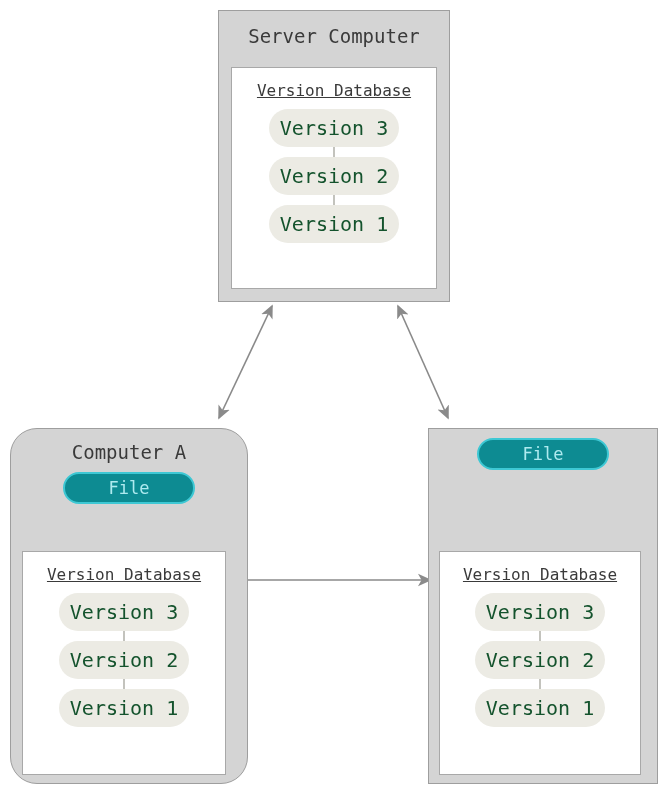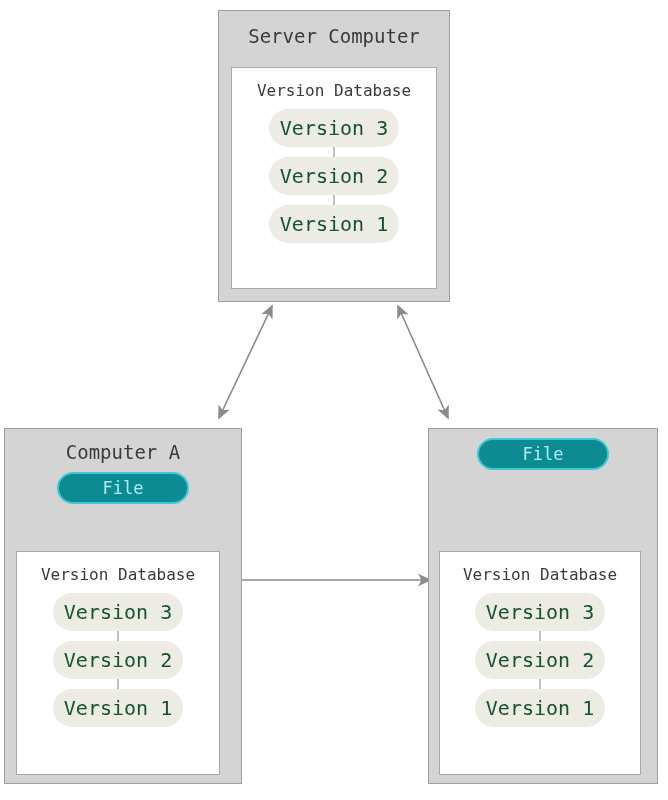--- a/index.html
+++ b/index.html
@@ -35,24 +35,25 @@
     border: 1px solid #9e9e9e;
     box-sizing: border-box;
   }
   #server-computer-box {
     left: 218px;
     top: 10px;
     width: 232px;
     height: 292px;
   }
   #computer-a-box {
-    left: 4px;
+    left: 10px;
     top: 428px;
     width: 238px;
     height: 356px;
+    border-radius: 27px;
   }
   #computer-b-box {
     left: 428px;
     top: 428px;
     width: 230px;
     height: 356px;
   }
   .machine-title {
     text-align: center;
     font-size: 19px;
@@ -106,20 +107,21 @@
     width: 202px;
     height: 224px;
   }
   .db-title {
     text-align: center;
     font-size: 16px;
     line-height: 19px;
     color: #3a3a3a;
     margin-top: 13px;
     white-space: nowrap;
+    text-decoration: underline;
   }
   .version-list {
     margin-top: 9px;
     display: flex;
     flex-direction: column;
     align-items: center;
   }
   .version-pill {
     width: 130px;
     height: 38px;

